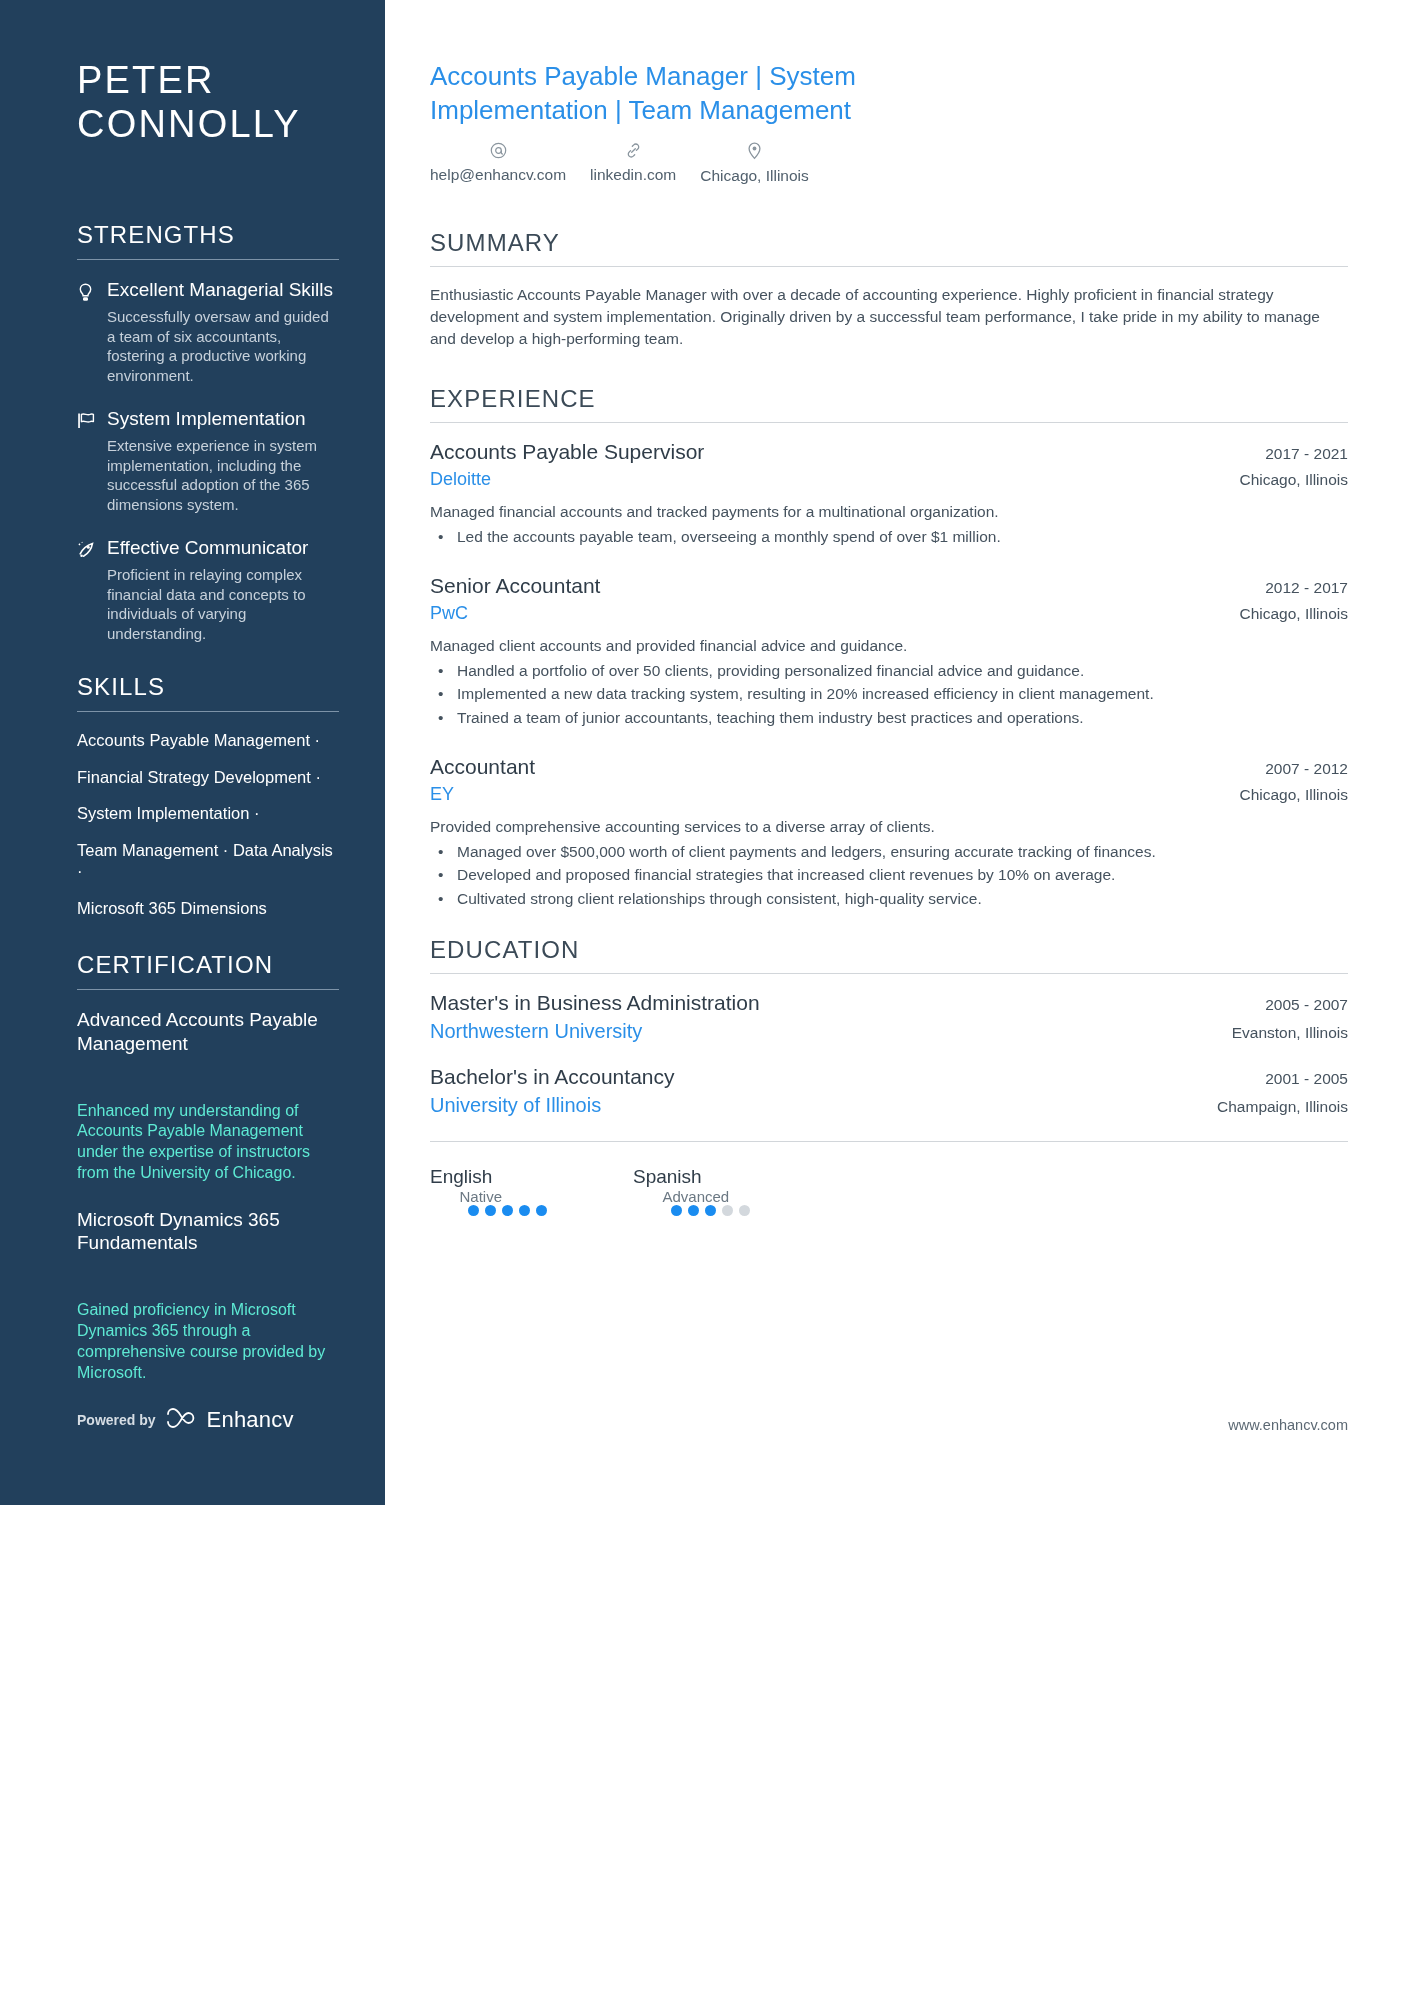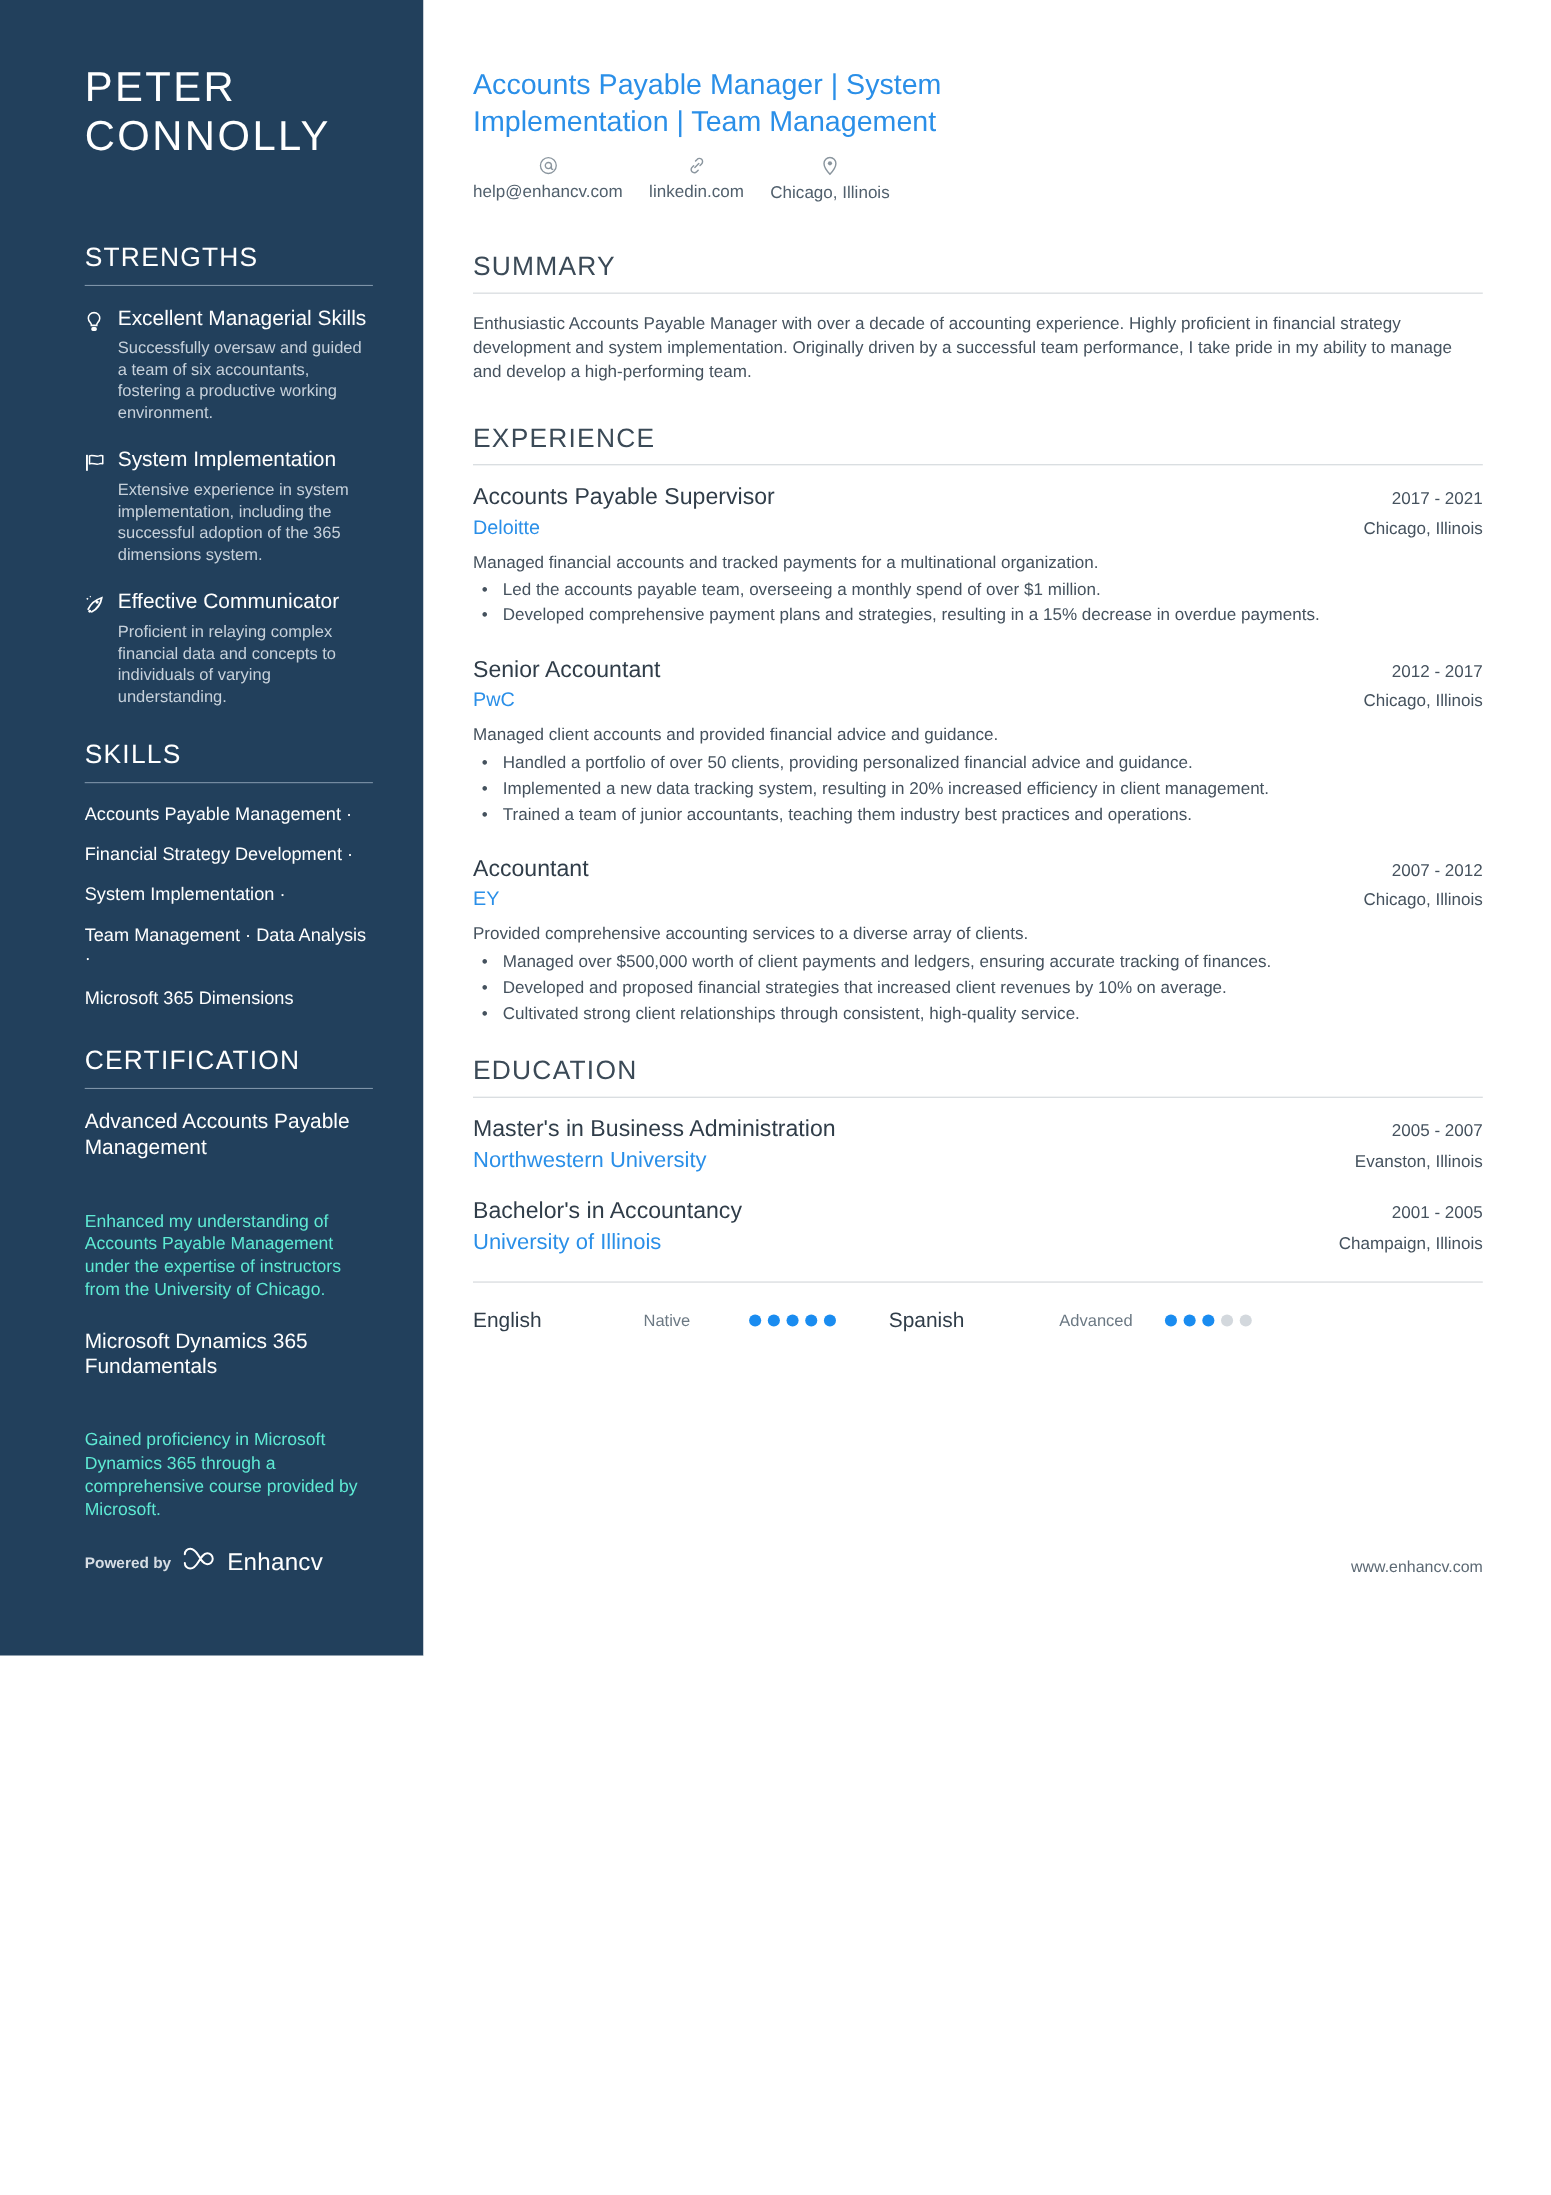--- a/index.html
+++ b/index.html
@@ -122,21 +122,21 @@
 
   .edu { margin-bottom:22px; }
   .edu-row { display:flex; justify-content:space-between; align-items:baseline; }
   .edu-title { font-size:21px; font-weight:300; color:#303d49; }
   .edu-date { font-size:15.5px; color:#45525e; }
   .edu-row2 { display:flex; justify-content:space-between; align-items:baseline; margin-top:5px; }
   .edu-school { font-size:20px; font-weight:300; color:#2a8fe8; }
   .edu-loc { font-size:15.5px; color:#45525e; }
 
   .lang-row { display:flex; align-items:center; padding-top:7px; }
-  .lang-cell { display:flex; align-items:center; }
+  .lang-cell { display:flex; align-items:center;flex-direction:column; }
   .lang-name { font-size:19px; font-weight:300; color:#303d49; width:155px; }
   .lang-level { font-size:15px; color:#6b7883; width:96px; }
   .dots { display:flex; gap:6px; align-items:center; }
   .dot { width:11px; height:11px; border-radius:50%; background:#1a8cf0; }
   .dot.off { background:#d3d8dd; }
   .lang-gap { width:48px; }
 
   .site-url {
     position:absolute; right:62px; bottom:72px;
     font-size:14.5px; color:#5c6974;
@@ -291,21 +291,20 @@
           <span class="job-title">Accounts Payable Supervisor</span>
           <span class="job-date">2017 - 2021</span>
         </div>
         <div class="job-row2">
           <span class="job-company">Deloitte</span>
           <span class="job-loc">Chicago, Illinois</span>
         </div>
         <p class="job-intro">Managed financial accounts and tracked payments for a multinational organization.</p>
         <ul class="job-bullets">
           <li>Led the accounts payable team, overseeing a monthly spend of over $1 million.</li>
-          <li>Developed comprehensive payment plans and strategies, resulting in a 15% decrease in overdue payments.</li>
         </ul>
       </div>
 
       <div class="job">
         <div class="job-row">
           <span class="job-title">Senior Accountant</span>
           <span class="job-date">2012 - 2017</span>
         </div>
         <div class="job-row2">
           <span class="job-company">PwC</span>

